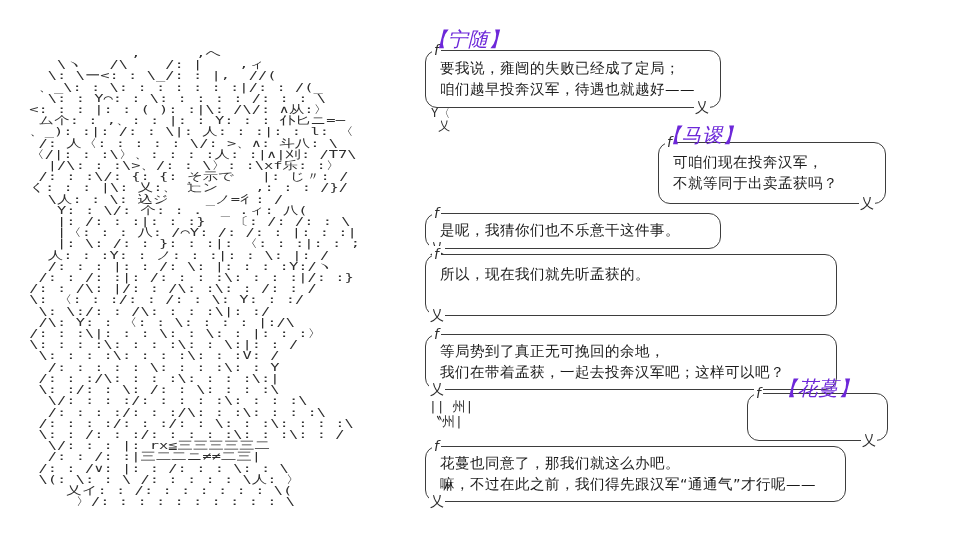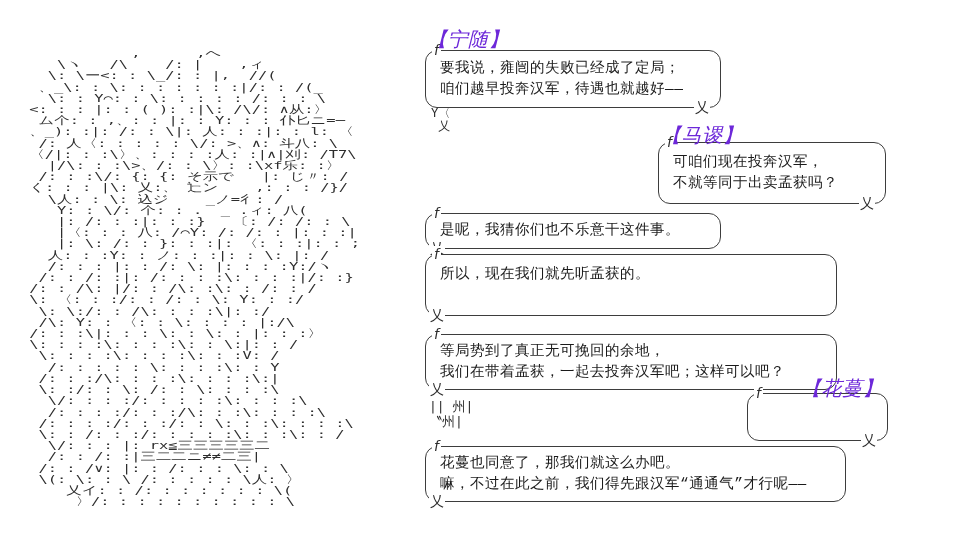--- a/index.html
+++ b/index.html
@@ -21,39 +21,39 @@
     white-space:pre; color:#2d2d2d;
   }
   .frag-tail   { left:431px; top:107px; font-size:12px; line-height:13px; }
   .frag-ground { left:429px; top:399px; font-size:13px; line-height:15px; }
   .bubble {
     position:absolute; z-index:2; background:#ffffff;
     border:1.5px solid #3d3d3d; border-radius:12px;
   }
   .bline {
     padding:0 14px; font-size:14.5px; line-height:21px;
-    letter-spacing:0.5px; white-space:nowrap; color:#1a1a1a;font-family:Liberation Mono, monospace;
+    letter-spacing:0.5px; white-space:nowrap; color:#1a1a1a;
   }
   .bheader {
     position:absolute; z-index:3; font-size:20px; color:#6d28d9;
     white-space:nowrap; letter-spacing:0.5px;font-style:italic;
   }
   .fmark {
     position:absolute; top:-9px; left:6px; font-size:14px;
     background:#ffffff; padding:0 2px; font-style:italic; color:#2d2d2d;
   }
   .tail {
     position:absolute; bottom:-10px; font-size:14px;
     background:#ffffff; padding:0 1px; color:#2d2d2d;
   }
   .tail-l { left:3px; }
   .tail-r { right:10px; }
   .h1 { left:427px; top:26px; }
   .h2 { left:661px; top:122px; }
-  .h6 { left:801px; top:375px;text-align:right; }
+  .h6 { left:777px; top:375px;text-align:right; }
   .b1 { left:425px; top:50px;  width:296px; height:58px; padding-top:7px; }
   .b2 { left:658px; top:142px; width:228px; height:62px; padding-top:9px; }
   .b3 { left:425px; top:213px; width:296px; height:36px; padding-top:6px; }
   .b4 { left:425px; top:254px; width:412px; height:62px; padding-top:9px; }
   .b5 { left:425px; top:334px; width:412px; height:56px; padding-top:6px; }
   .b6 { left:747px; top:393px; width:141px; height:48px; padding-top:16px; }
   .b7 { left:425px; top:446px; width:421px; height:56px; padding-top:6px; }
 </style>
 </head>
 <body>

